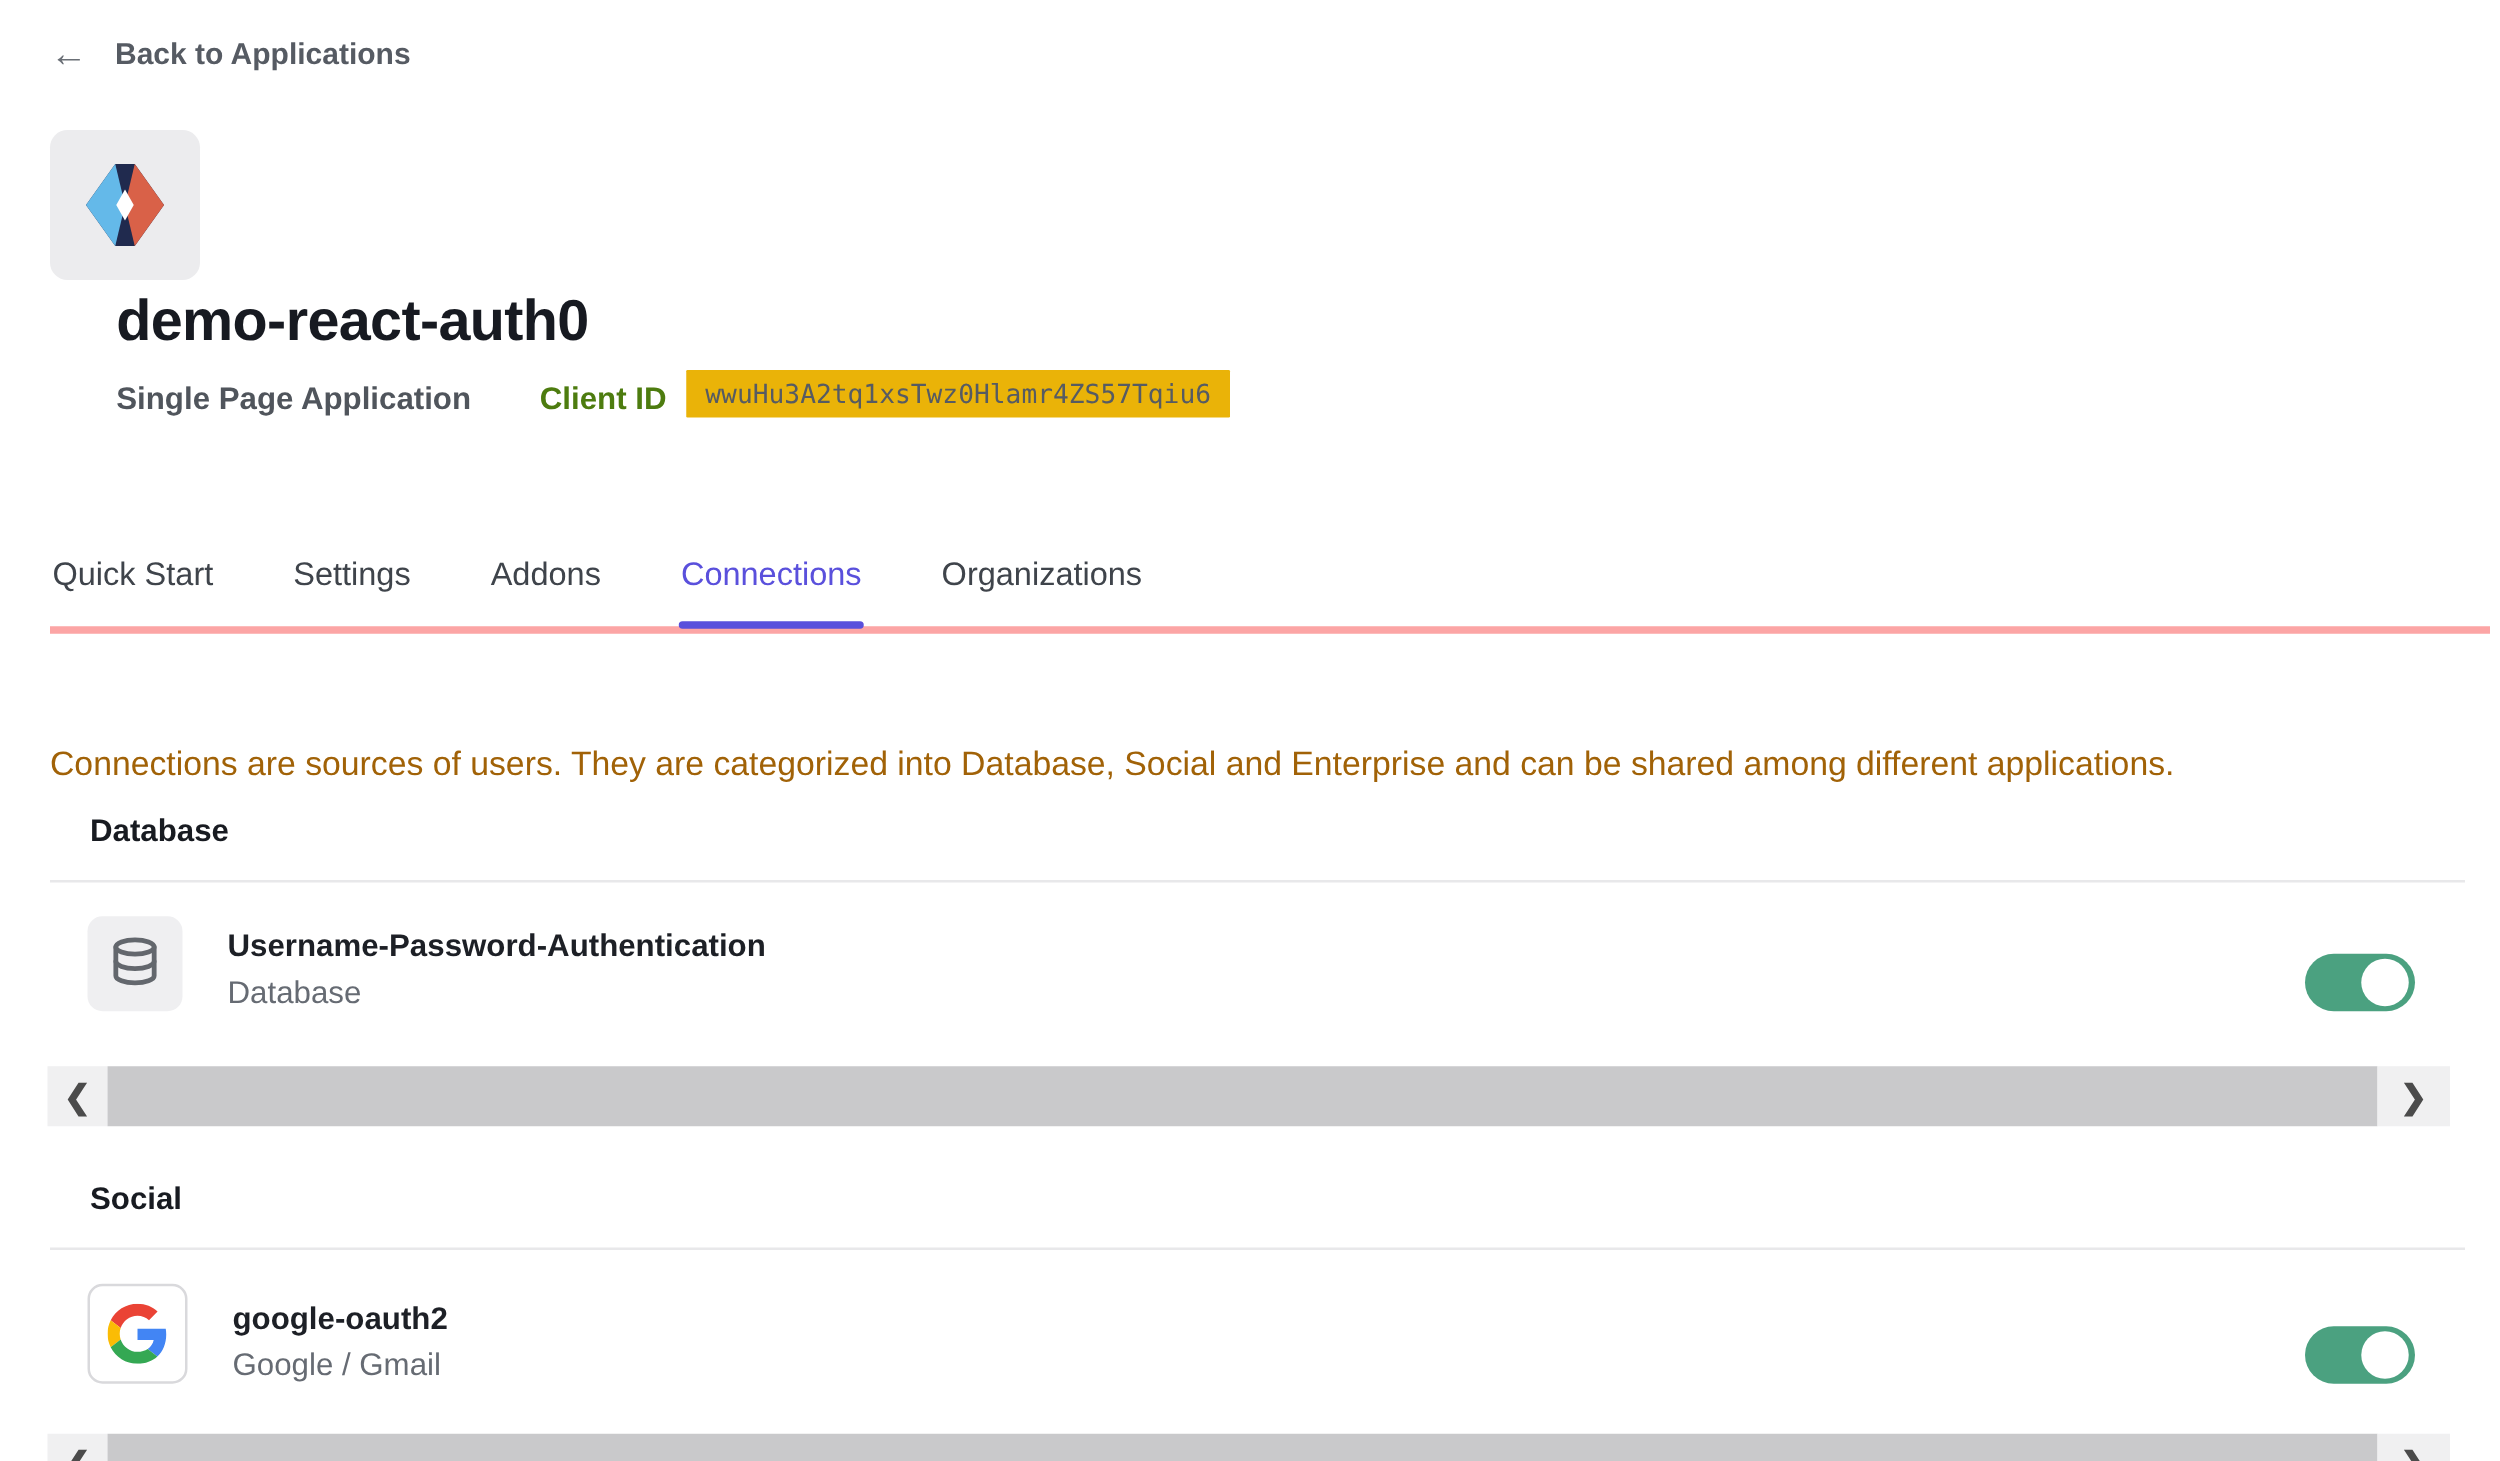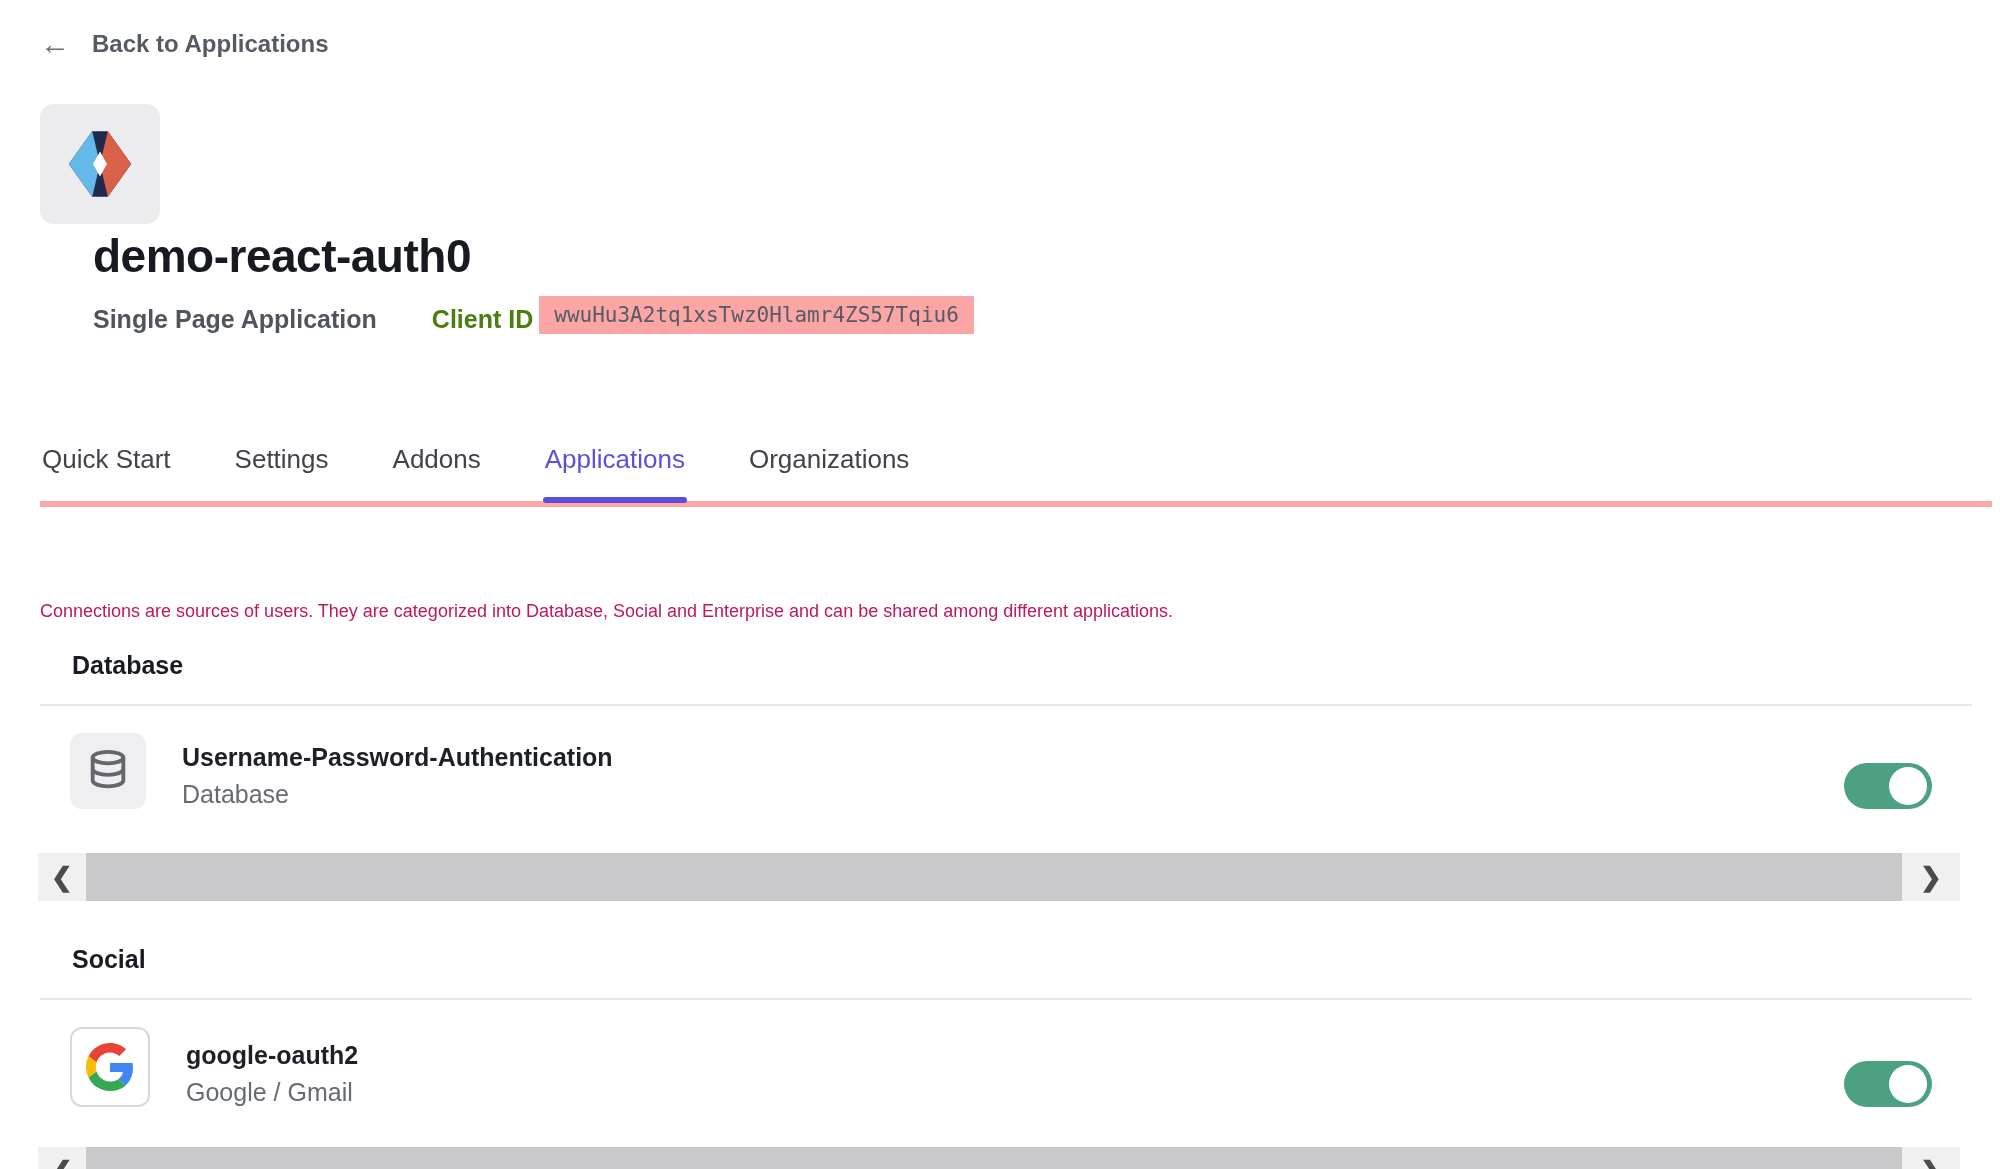--- a/index.html
+++ b/index.html
@@ -29,22 +29,22 @@
   }
   .app-info{margin-left:53px;padding-top:4px;}
   .app-title{
     margin:0;font-size:46px;font-weight:700;color:#171a21;
     letter-spacing:-0.5px;line-height:56px;
   }
   .meta-row{display:flex;align-items:flex-end;margin-top:12px;}
   .app-type{font-size:25px;font-weight:600;color:#50555c;}
   .client-id-label{font-size:25px;font-weight:600;color:#4d7c0f;margin-left:55px;}
   .client-id-badge{
-    margin-left:6px;
-    background:#fca5a5;border-radius:1px;
+    margin-left:16px;
+    background:#eab308;border-radius:1px;
     padding:7px 15px;
     font-family:"DejaVu Sans Mono", monospace;
     font-size:21px;color:#565b63;
     letter-spacing:0;
   }
   
   .tabs{
     display:flex;gap:60px;
     margin:110px 8px 0 40px;
     border-bottom:6px solid #fca5a5;
@@ -58,21 +58,21 @@
   .tab.active{color:#5a50dc;}
   .tab.active::after{
     content:"";
     position:absolute;left:0;right:0;bottom:-2px;
     height:6px;border-radius:3px;
     background:#5a50dc;
   }
   
   .description{
     margin:88px 40px 0 40px;
-    font-size:18px;color:#be185d;line-height:32px;
+    font-size:27px;color:#a16207;line-height:32px;
   }
   
   .section-title{
     margin:24px 0 0 72px;
     font-size:25px;font-weight:700;color:#181b21;
   }
   .section-title.later{margin-top:44px;}
   .section-divider{
     margin:24px 28px 0 40px;
     border:none;border-top:2px solid #e8e8ea;height:0;
@@ -148,21 +148,21 @@
         <span class="client-id-label">Client ID</span>
         <span class="client-id-badge">wwuHu3A2tq1xsTwz0Hlamr4ZS57Tqiu6</span>
       </div>
     </div>
   </div>
 
   <div class="tabs">
     <div class="tab">Quick Start</div>
     <div class="tab">Settings</div>
     <div class="tab">Addons</div>
-    <div class="tab active">Applications</div>
+    <div class="tab active">Connections</div>
     <div class="tab">Organizations</div>
   </div>
 
   <div class="description">Connections are sources of users. They are categorized into Database, Social and Enterprise and can be shared among different applications.</div>
 
   <div class="section-title">Database</div>
   <hr class="section-divider">
 
   <div class="conn-row">
     <div class="icon-box gray">

